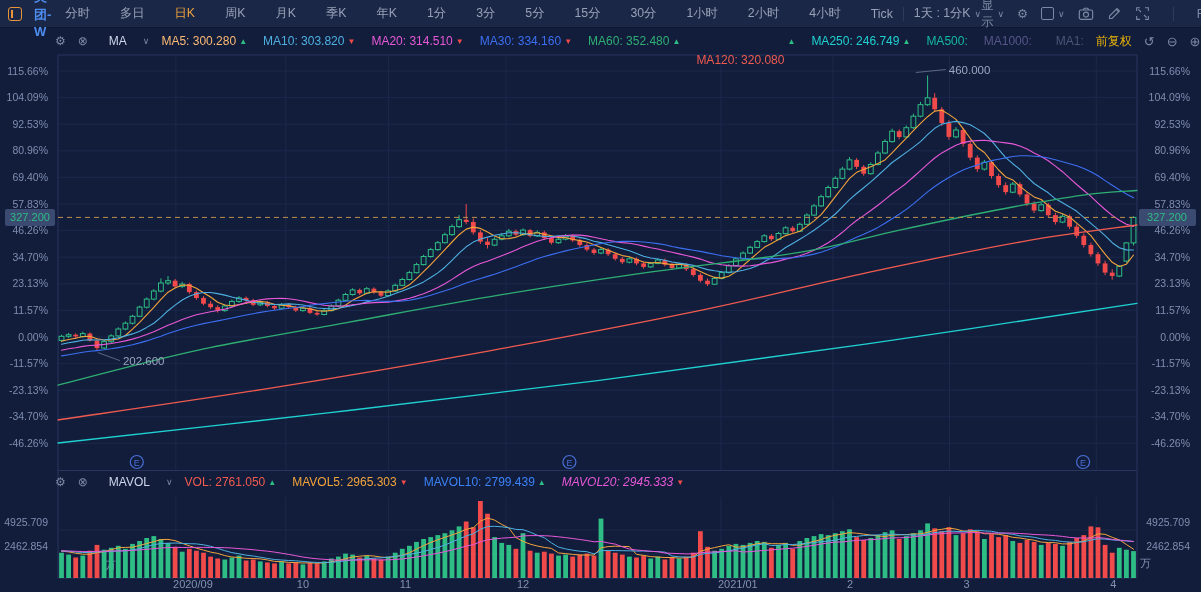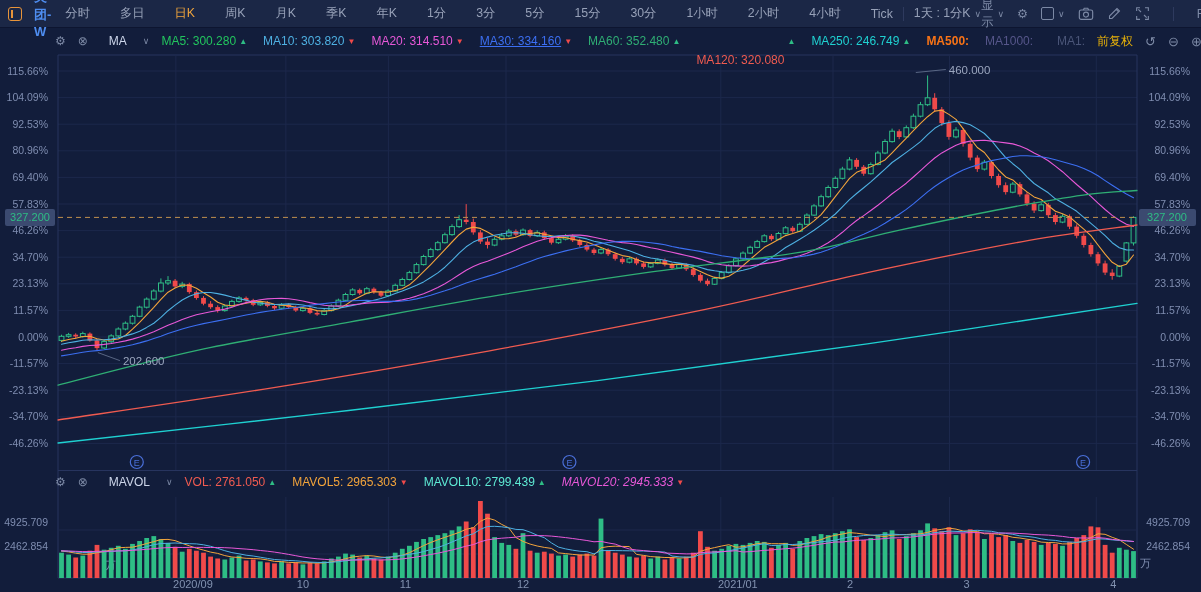--- a/index.html
+++ b/index.html
@@ -684,49 +684,49 @@
     </div>
   </div>
 
   <div id="ma-row" class="ind-row">
     <span class="gear">⚙</span>
     <span class="closer">⊗</span>
     <span class="ind-name">MA</span>
     <span class="caret">∨</span>
     <span id="ma-items" style="display:flex;gap:16px;">
         <span class="ind-item">
-          <span style="color: #22c55e;">MA5: 300.280</span>
+          <span style="color: #fdba74;">MA5: 300.280</span>
           <span class="arr" style="color: rgb(46, 189, 133);">▲</span>
         </span>
         <span class="ind-item">
           <span style="color: rgb(78, 176, 226);">MA10: 303.820</span>
           <span class="arr" style="color: rgb(240, 74, 74);">▼</span>
         </span>
         <span class="ind-item">
           <span style="color: rgb(232, 88, 216);">MA20: 314.510</span>
           <span class="arr" style="color: rgb(240, 74, 74);">▼</span>
         </span>
         <span class="ind-item">
-          <span style="color: rgb(60, 111, 242); text-decoration: underline;">MA30: 334.160</span>
+          <span style="color: rgb(60, 111, 242);">MA30: 334.160</span>
           <span class="arr" style="color: rgb(240, 74, 74);">▼</span>
         </span>
         <span class="ind-item">
           <span style="color: rgb(47, 174, 116);">MA60: 352.480</span>
           <span class="arr" style="color: rgb(46, 189, 133);">▲</span>
         </span>
         <span class="ind-item">
           <span style="color: rgb(240, 91, 80); margin-top: 38px;">MA120: 320.080</span>
           <span class="arr" style="color: rgb(46, 189, 133);">▲</span>
         </span>
         <span class="ind-item">
           <span style="color: rgb(31, 209, 209);">MA250: 246.749</span>
           <span class="arr" style="color: rgb(46, 189, 133);">▲</span>
         </span>
         <span class="ind-item">
-          <span style="color: #f97316; font-weight: bold;">MA500:</span>
+          <span style="color: #14b8a6;">MA500:</span>
         </span>
         <span class="ind-item">
           <span style="color: rgb(86, 86, 138);">MA1000:</span>
         </span>
         <span class="ind-item">
           <span style="color: rgb(74, 85, 120); padding-left: 8px;">MA1:</span>
         </span>
       </span>
     <span id="adjust">前复权</span>
     <span class="hist-ic">↺</span>
@@ -742,21 +742,21 @@
     <span id="vol-items" style="display:flex;gap:16px;">
         <span class="ind-item">
           <span style="color: rgb(240, 91, 80);">VOL: 2761.050</span>
           <span class="arr" style="color: rgb(46, 189, 133);">▲</span>
         </span>
         <span class="ind-item">
           <span style="color: rgb(243, 164, 59);">MAVOL5: 2965.303</span>
           <span class="arr" style="color: rgb(240, 74, 74);">▼</span>
         </span>
         <span class="ind-item">
-          <span style="color: #5eead4;">MAVOL10: 2799.439</span>
+          <span style="color: #3b82f6;">MAVOL10: 2799.439</span>
           <span class="arr" style="color: rgb(46, 189, 133);">▲</span>
         </span>
         <span class="ind-item">
           <span style="color: rgb(232, 88, 216); font-style: italic;">MAVOL20: 2945.333</span>
           <span class="arr" style="color: rgb(240, 74, 74);">▼</span>
         </span>
       </span>
   </div>
 
 </div>

